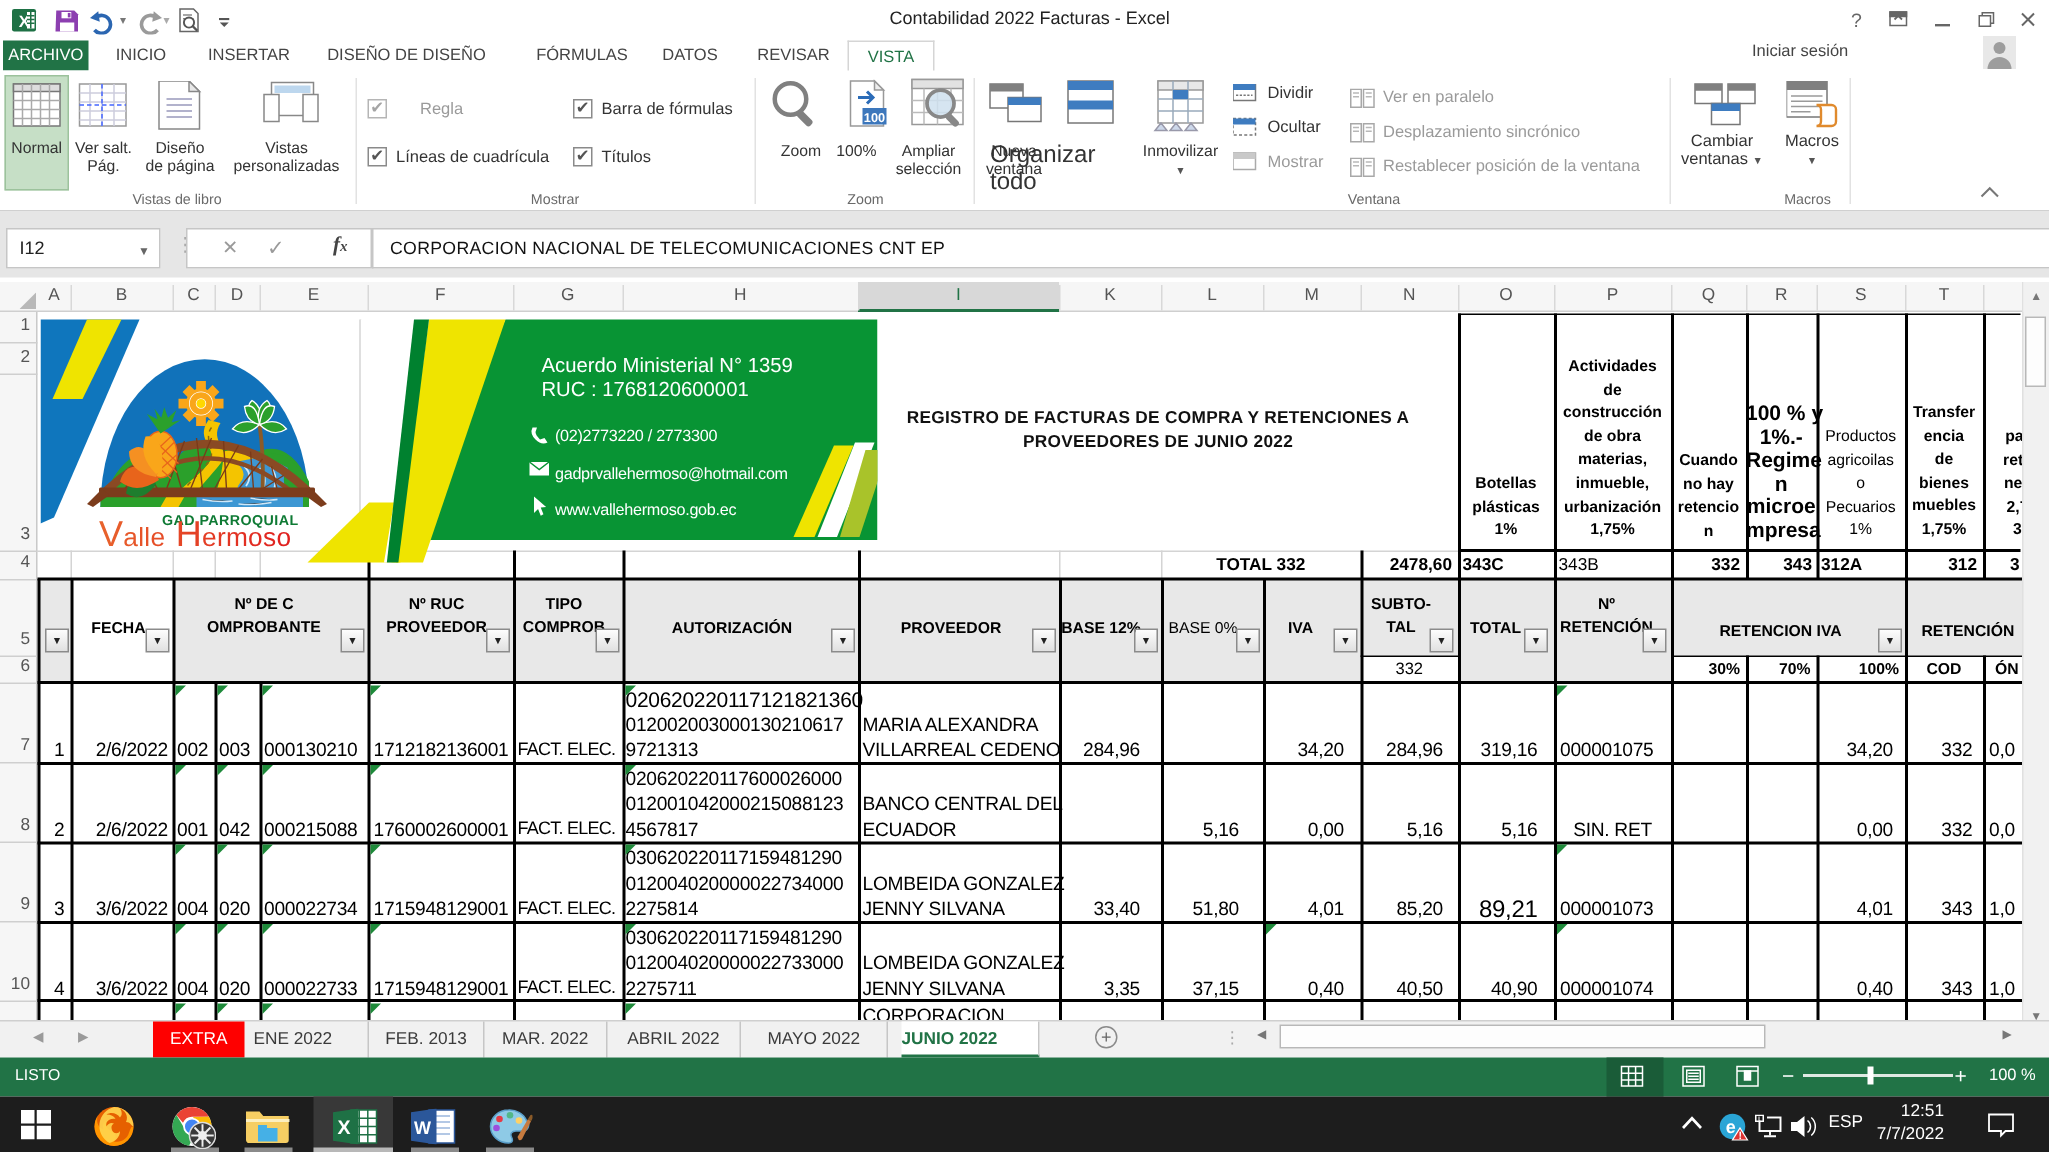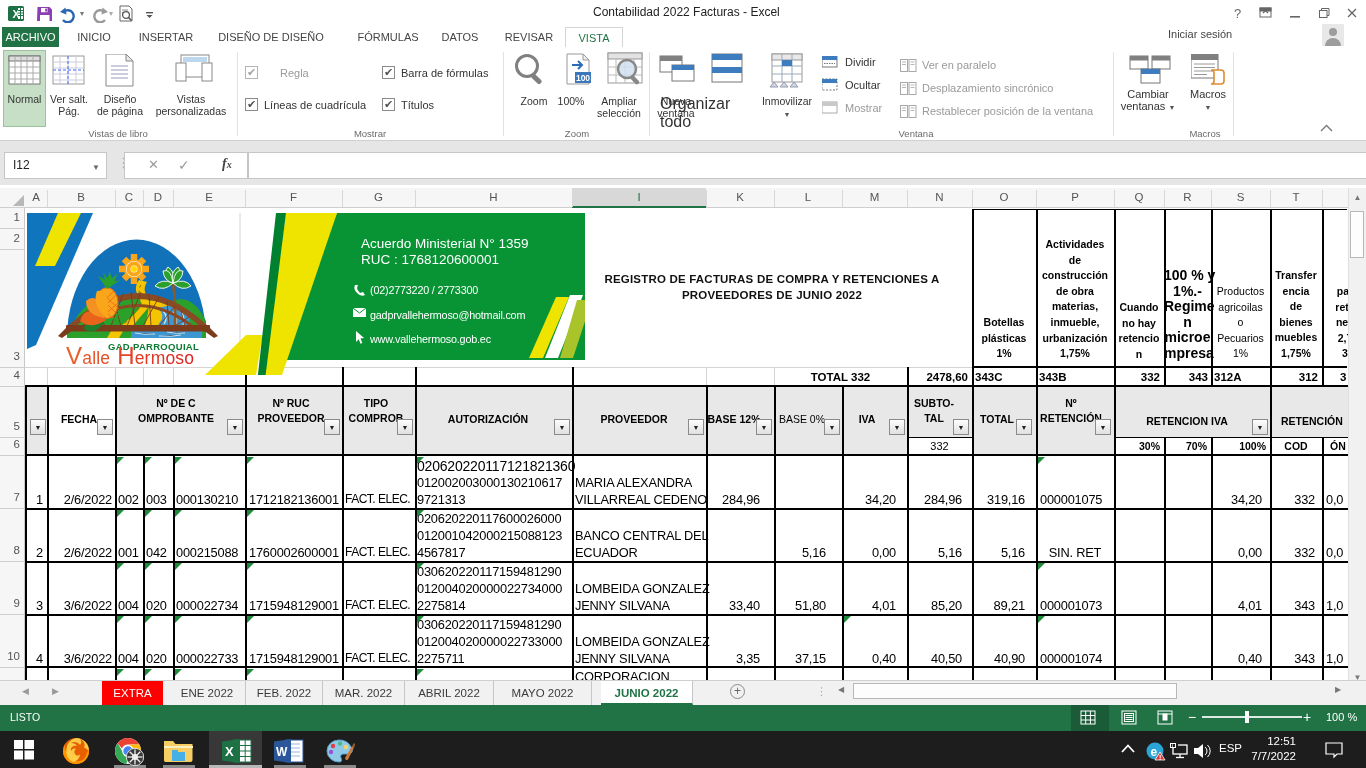--- a/index.html
+++ b/index.html
@@ -292,20 +292,21 @@
     </svg>
 <div class="a" style="left:0;top:141px;width:1366px;height:44px;background:#e6e6e6"></div>
 <div class="a" style="left:4px;top:152px;width:103px;height:27px;background:#fff;border:1px solid #c6c6c6;font-size:12px;color:#222;line-height:25px;padding-left:8px">I12</div>
 <div class="a" style="left:92px;top:163px;font-size:8px;color:#666">▼</div>
 <div class="a" style="left:117px;top:155px;font-size:13px;color:#aaa;letter-spacing:0">⋮</div>
 <div class="a" style="left:124px;top:152px;width:124px;height:27px;background:#fff;border:1px solid #c6c6c6"></div>
 <div class="a" style="left:148px;top:157px;font-size:13px;color:#9a9a9a">✕</div>
 <div class="a" style="left:178px;top:157px;font-size:14px;color:#9a9a9a">✓</div>
 <div class="a" style="left:222px;top:156px;font-size:14px;color:#444;font-style:italic;font-family:'Liberation Serif',serif;font-weight:bold">f<span style="font-size:10px">x</span></div>
 <div class="a" style="left:248px;top:152px;width:1118px;height:27px;background:#fff;border:1px solid #c6c6c6;border-right:none"></div>
+<div class="a" style="left:260px;top:158px;font-size:11.8px;color:#111;letter-spacing:0.2px">CORPORACION NACIONAL DE TELECOMUNICACIONES CNT EP</div>
 <div class="a" style="left:0;top:188px;width:1366px;height:20px;background:#f6f6f6;border-bottom:1px solid #cfcfcf"></div>
 <div class="a" style="left:572px;top:188px;width:134px;height:20px;background:#d8d8d8;border-bottom:2px solid #217346"></div>
 <div class="a ct" style="left:25px;top:191px;width:22px;font-size:11.5px;color:#555">A</div>
 <div class="a" style="left:47px;top:190px;width:1px;height:17px;background:#d8d8d8"></div>
 <div class="a ct" style="left:47px;top:191px;width:68px;font-size:11.5px;color:#555">B</div>
 <div class="a" style="left:115px;top:190px;width:1px;height:17px;background:#d8d8d8"></div>
 <div class="a ct" style="left:115px;top:191px;width:28px;font-size:11.5px;color:#555">C</div>
 <div class="a" style="left:143px;top:190px;width:1px;height:17px;background:#d8d8d8"></div>
 <div class="a ct" style="left:143px;top:191px;width:30px;font-size:11.5px;color:#555">D</div>
 <div class="a" style="left:173px;top:190px;width:1px;height:17px;background:#d8d8d8"></div>
@@ -400,21 +401,21 @@
 <div class="vl" style="left:972px;top:367px;width:1.5px;height:19px"></div>
 <div class="vl" style="left:1036px;top:367px;width:1.5px;height:19px"></div>
 <div class="vl" style="left:1114px;top:367px;width:1.5px;height:19px"></div>
 <div class="vl" style="left:1164px;top:367px;width:1.5px;height:19px"></div>
 <div class="vl" style="left:1211px;top:367px;width:1.5px;height:19px"></div>
 <div class="vl" style="left:1270px;top:367px;width:1.5px;height:19px"></div>
 <div class="vl" style="left:1322px;top:367px;width:1.5px;height:19px"></div>
 <div class="a ct" style="left:774px;top:371px;font-size:11.5px;font-weight:bold;color:#000;width:133px">TOTAL 332</div>
 <div class="a rt" style="left:907px;top:371px;font-size:11.5px;font-weight:bold;color:#000;width:61px">2478,60</div>
 <div class="a" style="left:975px;top:371px;font-size:11.5px;font-weight:bold;color:#000">343C</div>
-<div class="a" style="left:1039px;top:371px;font-size:11.5px;font-weight:bold;color:#000">343B</div>
+<div class="a" style="left:1039px;top:371px;font-size:11.5px;font-weight:normal;color:#000">343B</div>
 <div class="a rt" style="left:1114px;top:371px;font-size:11.5px;font-weight:bold;color:#000;width:46px">332</div>
 <div class="a rt" style="left:1164px;top:371px;font-size:11.5px;font-weight:bold;color:#000;width:44px">343</div>
 <div class="a" style="left:1214px;top:371px;font-size:11.5px;font-weight:bold;color:#000">312A</div>
 <div class="a rt" style="left:1270px;top:371px;font-size:11.5px;font-weight:bold;color:#000;width:48px">312</div>
 <div class="a" style="left:1340px;top:371px;font-size:11.5px;font-weight:bold;color:#000">3</div>
 <div class="a" style="left:25px;top:386px;width:1323px;height:69px;background:#fff"></div>
 <div class="a" style="left:25px;top:386px;width:22px;height:69px;background:#e8e8e8"></div>
 <div class="a" style="left:115px;top:386px;width:130px;height:69px;background:#e8e8e8"></div>
 <div class="a" style="left:245px;top:386px;width:97px;height:69px;background:#e8e8e8"></div>
 <div class="a" style="left:342px;top:386px;width:73px;height:69px;background:#e8e8e8"></div>
@@ -539,21 +540,21 @@
 <div class="a" style="left:345px;top:598px;font-size:12px;letter-spacing:-0.5px;color:#000">FACT. ELEC.</div>
 <div class="a" style="left:417px;top:564px;font-size:12.8px;color:#000;letter-spacing:-0.2px">030620220117159481290</div>
 <div class="a" style="left:417px;top:581px;font-size:12.8px;color:#000;letter-spacing:-0.2px">012004020000022734000</div>
 <div class="a" style="left:417px;top:598px;font-size:12.8px;color:#000;letter-spacing:-0.2px">2275814</div>
 <div class="a" style="left:575px;top:581px;font-size:12.8px;color:#000;letter-spacing:-0.2px">LOMBEIDA GONZALEZ</div>
 <div class="a" style="left:575px;top:598px;font-size:12.8px;color:#000;letter-spacing:-0.2px">JENNY SILVANA</div>
 <div class="a rt" style="left:706px;top:598px;width:54px;font-size:12.8px;color:#000;letter-spacing:-0.2px">33,40</div>
 <div class="a rt" style="left:774px;top:598px;width:52px;font-size:12.8px;color:#000;letter-spacing:-0.2px">51,80</div>
 <div class="a rt" style="left:842px;top:598px;width:54px;font-size:12.8px;color:#000;letter-spacing:-0.2px">4,01</div>
 <div class="a rt" style="left:907px;top:598px;width:55px;font-size:12.8px;color:#000;letter-spacing:-0.2px">85,20</div>
-<div class="a rt" style="left:972px;top:598px;width:53px;font-size:13px;color:#000;letter-spacing:-0.2px">89,21</div>
+<div class="a rt" style="left:972px;top:598px;width:53px;font-size:16px;color:#000;letter-spacing:-0.2px">89,21</div>
 <div class="a" style="left:1040px;top:598px;font-size:12.8px;color:#000;letter-spacing:-0.2px">000001073</div>
 <div class="a rt" style="left:1211px;top:598px;width:51px;font-size:12.8px;color:#000;letter-spacing:-0.2px">4,01</div>
 <div class="a rt" style="left:1270px;top:598px;width:45px;font-size:12.8px;color:#000;letter-spacing:-0.2px">343</div>
 <div class="a" style="left:1326px;top:598px;font-size:12.8px;color:#000;letter-spacing:-0.2px">1,0</div>
 <div class="a rt" style="left:25px;top:651px;width:18px;font-size:12.8px;color:#000;letter-spacing:-0.2px">4</div>
 <div class="a rt" style="left:47px;top:651px;width:65px;font-size:12.8px;color:#000;letter-spacing:-0.2px">3/6/2022</div>
 <div class="a" style="left:118px;top:651px;font-size:12.8px;color:#000;letter-spacing:-0.2px">004</div>
 <div class="a" style="left:146px;top:651px;font-size:12.8px;color:#000;letter-spacing:-0.2px">020</div>
 <div class="a" style="left:176px;top:651px;font-size:12.8px;color:#000;letter-spacing:-0.2px">000022733</div>
 <div class="a" style="left:249px;top:651px;font-size:12.8px;color:#000;letter-spacing:-0.2px">1715948129001</div>
@@ -742,26 +743,26 @@
 </g>
 </svg>
 <div class="a" style="left:1348px;top:188px;width:18px;height:492px;background:#f1f1f1;border-left:1px solid #e0e0e0"></div>
 <div class="a ct" style="left:1349px;top:188px;width:17px;height:20px;background:#f1f1f1;font-size:8px;color:#777;line-height:20px">▲</div>
 <div class="a" style="left:1350px;top:211px;width:14px;height:47px;background:#fdfdfd;border:1px solid #b8b8b8"></div>
 <div class="a ct" style="left:1349px;top:668px;width:17px;height:20px;background:#f1f1f1;font-size:8px;color:#777;line-height:20px">▼</div>
 <div class="a" style="left:0;top:680px;width:1366px;height:25px;background:#f1f1f1;border-top:1px solid #cfcfcf"></div>
 <div class="a" style="left:22px;top:686px;font-size:9px;color:#9a9a9a">◀</div>
 <div class="a" style="left:52px;top:686px;font-size:9px;color:#9a9a9a">▶</div>
 <div class="a" style="left:102px;top:681px;width:61px;background:#fe0000;color:#fff;height:24px;font-size:11.5px;line-height:24px;text-align:center">EXTRA</div>
-<div class="a" style="left:169px;top:681px;width:77px;color:#3b3b3b;border-right:1px solid #c6c6c6;height:24px;font-size:11.5px;line-height:24px;text-align:center">ENE 2022</div>
-<div class="a" style="left:246px;top:681px;width:77px;color:#3b3b3b;border-right:1px solid #c6c6c6;height:24px;font-size:11.5px;line-height:24px;text-align:center">FEB. 2022</div>
+<div class="a" style="left:169px;top:681px;width:77px;color:#3b3b3b;border-right:1px solid #c6c6c6;height:24px;font-size:11.5px;line-height:24px;text-align:left">ENE 2022</div>
+<div class="a" style="left:246px;top:681px;width:77px;color:#3b3b3b;border-right:1px solid #c6c6c6;height:24px;font-size:11.5px;line-height:24px;text-align:center">FEB. 2013</div>
 <div class="a" style="left:323px;top:681px;width:82px;color:#3b3b3b;border-right:1px solid #c6c6c6;height:24px;font-size:11.5px;line-height:24px;text-align:center">MAR. 2022</div>
 <div class="a" style="left:405px;top:681px;width:89px;color:#3b3b3b;border-right:1px solid #c6c6c6;height:24px;font-size:11.5px;line-height:24px;text-align:center">ABRIL 2022</div>
 <div class="a" style="left:494px;top:681px;width:98px;color:#3b3b3b;border-right:1px solid #c6c6c6;height:24px;font-size:11.5px;line-height:24px;text-align:center">MAYO 2022</div>
-<div class="a" style="left:601px;top:681px;width:92px;background:#fff;color:#217346;font-weight:bold;border-bottom:2px solid #217346;border-right:1px solid #c6c6c6;height:24px;font-size:11.5px;line-height:24px;text-align:center">JUNIO 2022</div>
+<div class="a" style="left:601px;top:681px;width:92px;background:#fff;color:#217346;font-weight:bold;border-bottom:2px solid #217346;border-right:1px solid #c6c6c6;height:24px;font-size:11.5px;line-height:24px;text-align:left">JUNIO 2022</div>
 <div class="a" style="left:730px;top:684px;width:15px;height:15px;border:1px solid #8a8a8a;border-radius:50%;color:#666;font-size:12px;line-height:13px;text-align:center">+</div>
 <div class="a" style="left:816px;top:685px;font-size:11px;color:#aaa">⋮</div>
 <div class="a" style="left:836px;top:682px;width:512px;height:19px;background:#f1f1f1"></div>
 <div class="a" style="left:838px;top:685px;font-size:8px;color:#777">◀</div>
 <div class="a" style="left:853px;top:683px;width:324px;height:16px;background:#fdfdfd;border:1px solid #b8b8b8"></div>
 <div class="a" style="left:1335px;top:685px;font-size:8px;color:#777">▶</div>
 <div class="a" style="left:0;top:705px;width:1366px;height:26px;background:#217346"></div>
 <div class="a" style="left:10px;top:711px;font-size:10.5px;color:#fff">LISTO</div>
 <div class="a" style="left:1071px;top:705px;width:38px;height:26px;background:#1a5c38"></div>
 <svg class="a" style="left:1080px;top:710px" width="100" height="16" viewBox="0 0 100 16">

